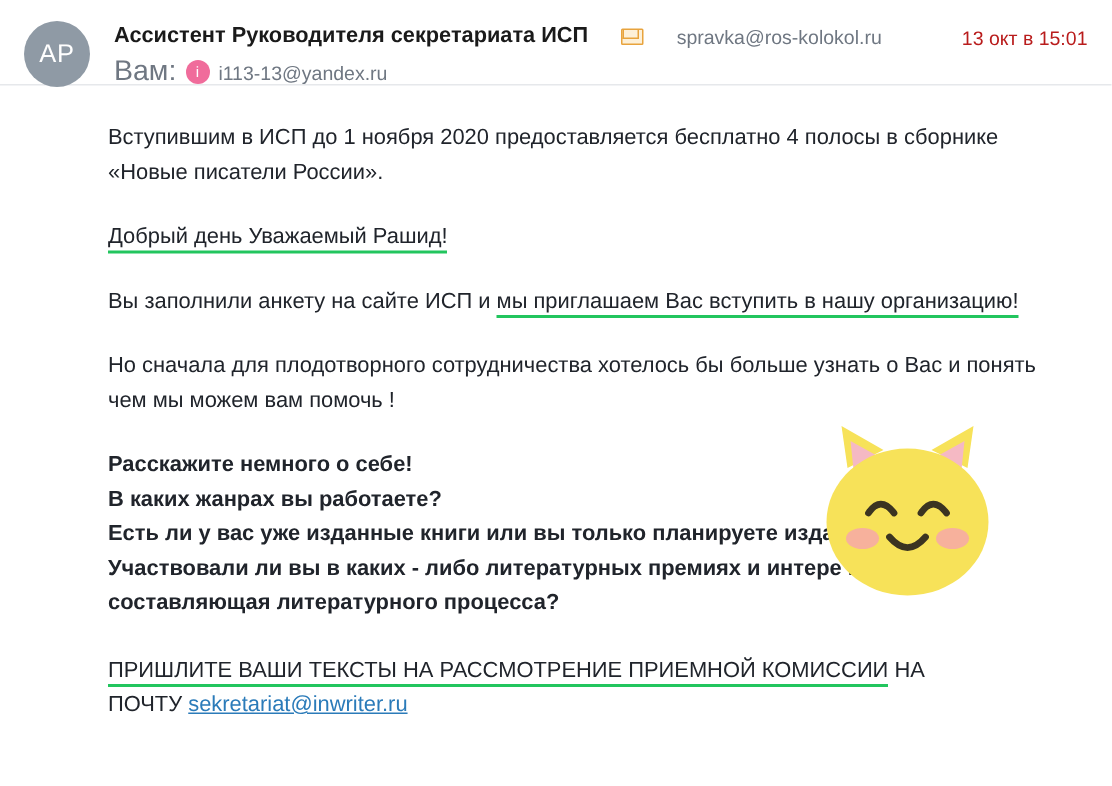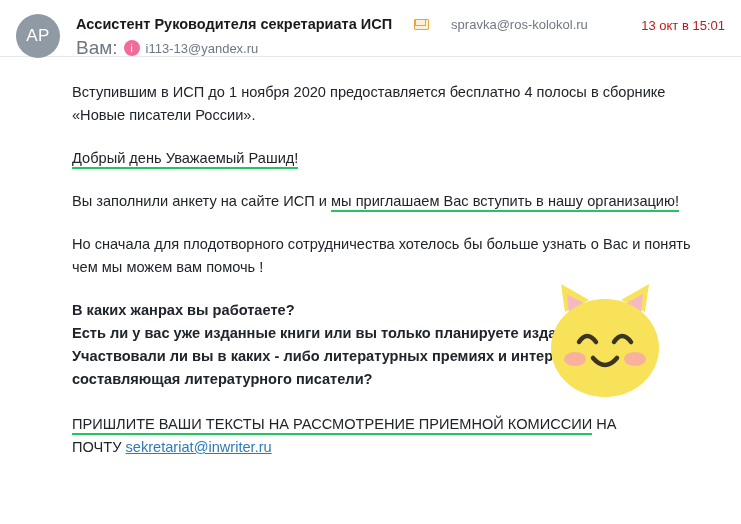--- a/index.html
+++ b/index.html
@@ -205,24 +205,25 @@
       <span class="u-red">Добрый день Уважаемый Рашид!</span>
     </p>
 
     <p>
       <span>Вы заполнили анкету на сайте ИСП и </span><span class="u-red">мы приглашаем Вас вступить в нашу организацию!</span>
     </p>
 
     <p>Но сначала для плодотворного сотрудничества хотелось бы больше узнать о Вас и понять чем мы можем вам помочь !</p>
 
     <div class="block-questions">
+      <div>Расскажите немного о себе!</div>
       <div>В каких жанрах вы работаете?</div>
       <div>Есть ли у вас уже изданные книги или вы только планируете изда</div>
       <div>Участвовали ли вы в каких - либо литературных  премиях и интере        вас эта</div>
-      <div>составляющая литературного писатели?</div>
+      <div>составляющая литературного процесса?</div>
     </div>
 
     <div class="last-block">
       <div>
         <span class="u-red">ПРИШЛИТЕ ВАШИ ТЕКСТЫ НА РАССМОТРЕНИЕ ПРИЕМНОЙ КОМИССИИ</span><span> НА</span>
       </div>
       <div>
         <span>ПОЧТУ </span><a class="link" href="#">sekretariat@inwriter.ru</a>
       </div>
     </div>

